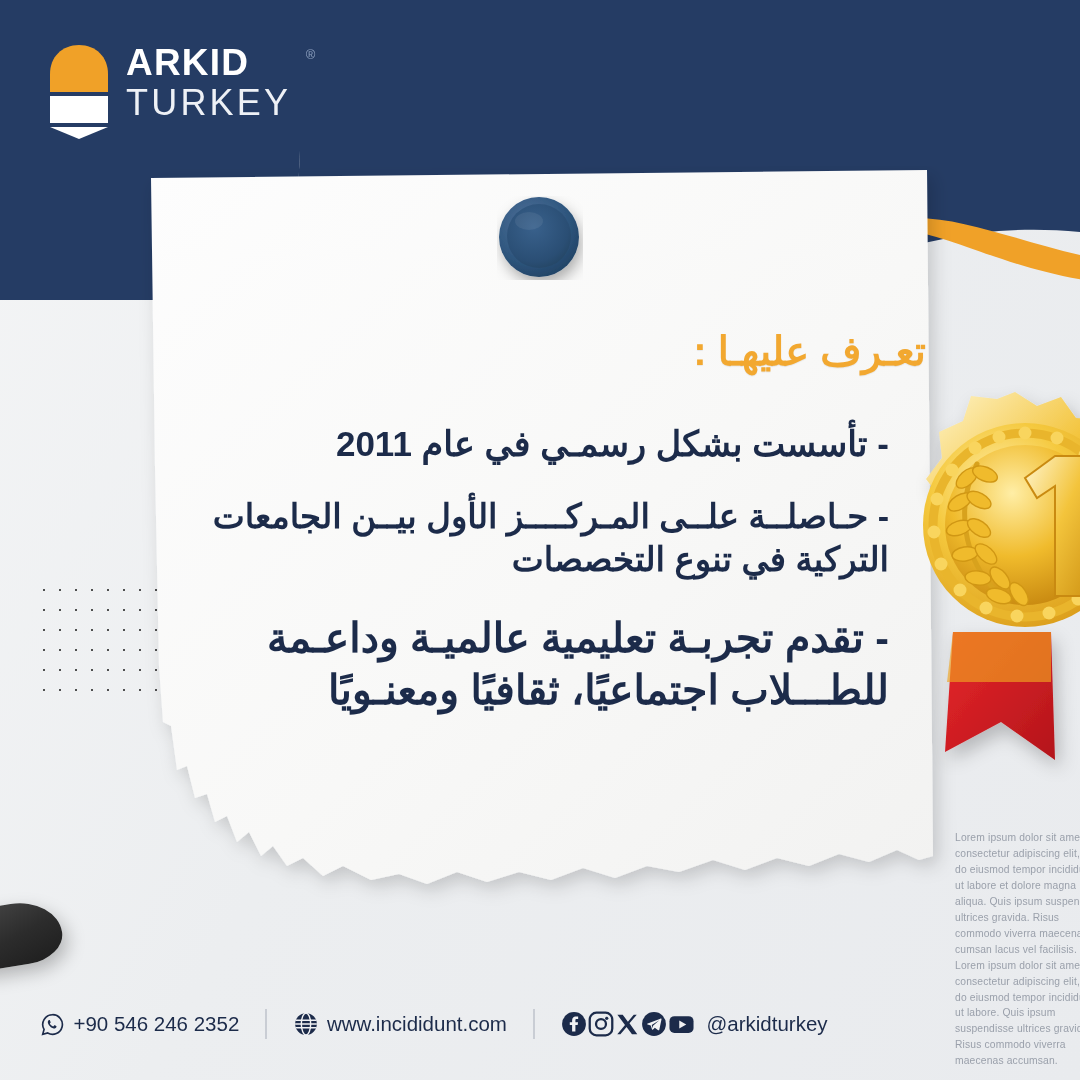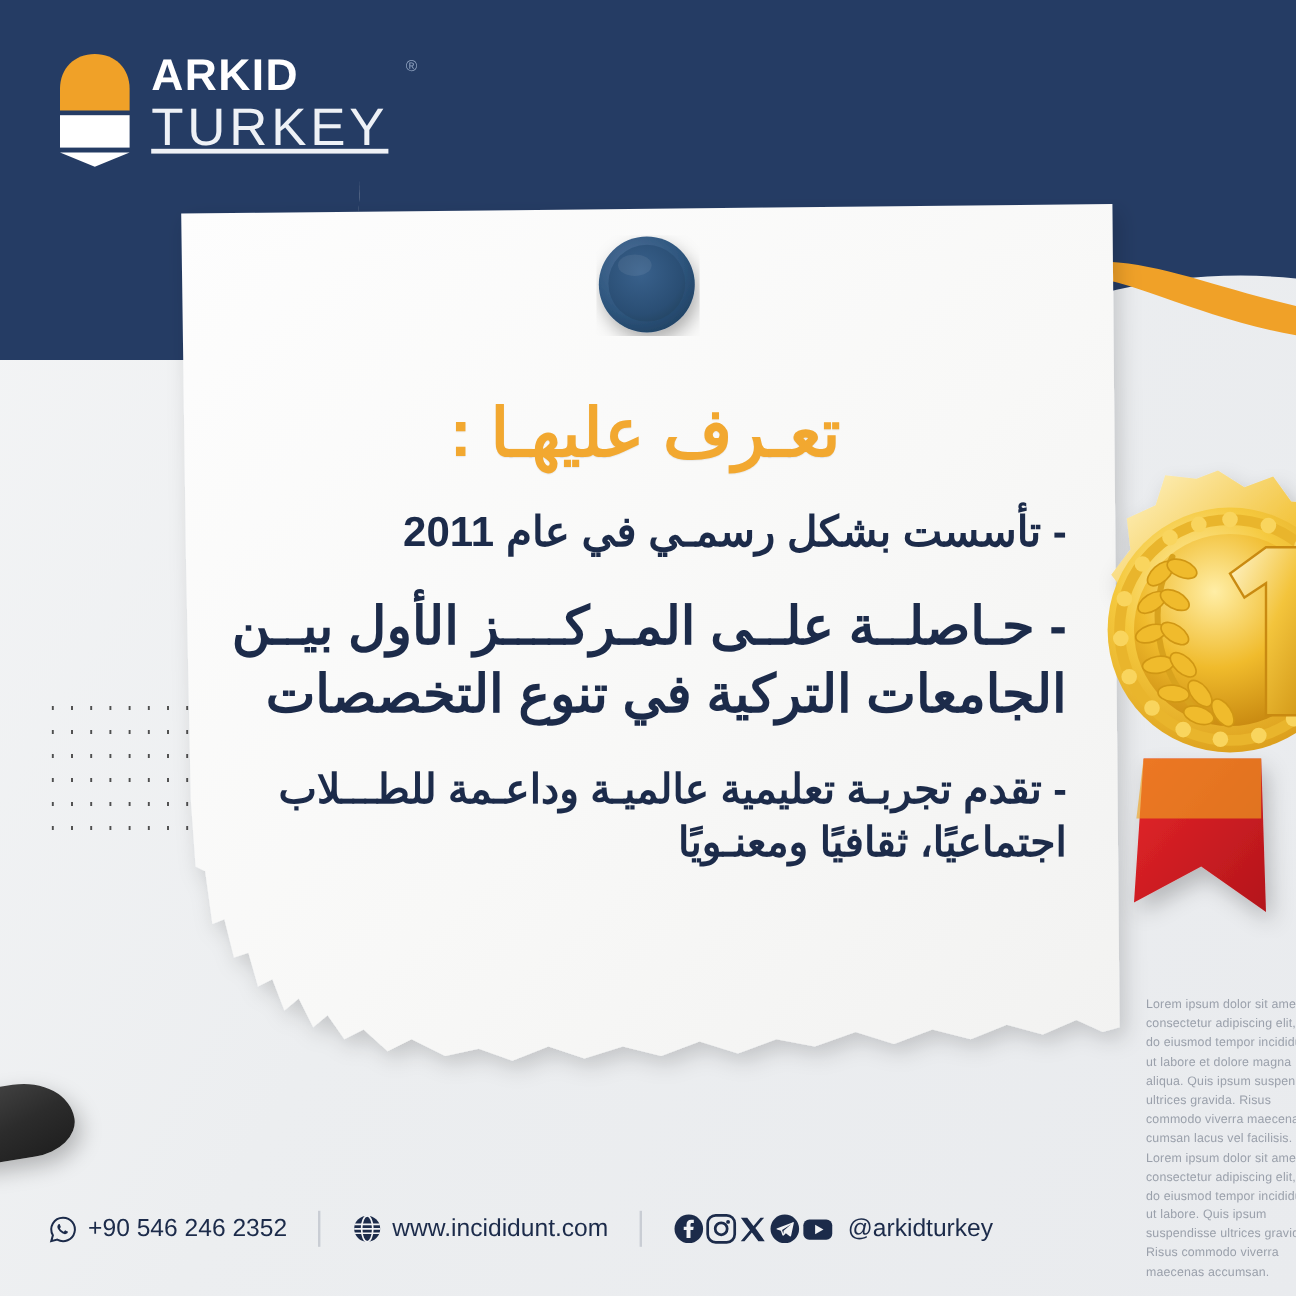--- a/index.html
+++ b/index.html
@@ -46,56 +46,56 @@
   .swoosh { position:absolute; right:-4px; top:178px; width:200px; height:120px; }
 
   
   .logo { position:absolute; left:48px; top:44px; display:flex; gap:16px; }
   .logo-shield { position:relative; width:62px; height:96px; }
   .logo-text { display:flex; flex-direction:column; line-height:1; position:relative; }
   .logo-arkid {
     font-size:37px; font-weight:bold; letter-spacing:1.2px; color:#ffffff;
   }
   .logo-turkey {
-    font-size:44px; font-weight:300; letter-spacing:3.2px; color:#eef1f6; margin-top:4px;text-decoration:underline;
+    font-size:36px; font-weight:300; letter-spacing:3.2px; color:#eef1f6; margin-top:4px;
   }
   .logo-reg {
     position:absolute; right:-24px; top:4px; font-size:13px; color:#8fa2c0;
   }
 
   
   .note {
     position:absolute; left:149px; top:176px; width:777px; height:730px;
   }
   .note-svg { position:absolute; left:-22px; top:-10px; }
   .note-inner { position:absolute; inset:0; padding:0; }
 
   
   .pin { position:absolute; left:497px; top:196px; width:86px; height:84px; }
 
   
   .medal { position:absolute; left:905px; top:382px; width:240px; height:400px; }
 
   
   .note-head {
-    position:absolute; left:0; top:152px; width:777px; text-align:center;
-    direction:rtl; font-size:56px; font-weight:bold; color:#f2a830;
+    position:absolute; left:0; top:152px; width:777px; 
+    direction:rtl; font-size:40px; font-weight:bold; color:#f2a830;
     letter-spacing:-1px; text-shadow:0 1px 1px rgba(0,0,0,.07);
   }
   .bullets {
     position:absolute; left:40px; top:246px; width:700px;
     direction:rtl; text-align:right;
   }
   .bullet {
     color:#1c2b4a; font-weight:bold; font-size:35px; line-height:1.28;
     margin-bottom:18px; letter-spacing:-.4px;
   }
   .bullet.b1 { font-size:35px; margin-bottom:28px; }
-  .bullet.b2 { font-size:44px; margin-bottom:30px; }
-  .bullet.b3 { font-size:34px; }
+  .bullet.b2 { font-size:34px; margin-bottom:30px; }
+  .bullet.b3 { font-size:41px; }
 
   
   .lorem {
     position:absolute; left:955px; top:830px; width:150px;
     font-size:10.3px; line-height:1.55; color:#9aa0ab; letter-spacing:.15px;
     font-family:"Liberation Sans", sans-serif;
   }
 
   
   .footer {

